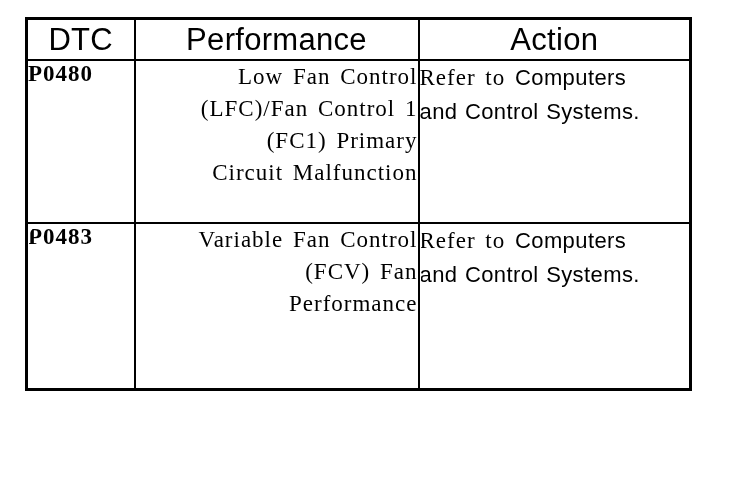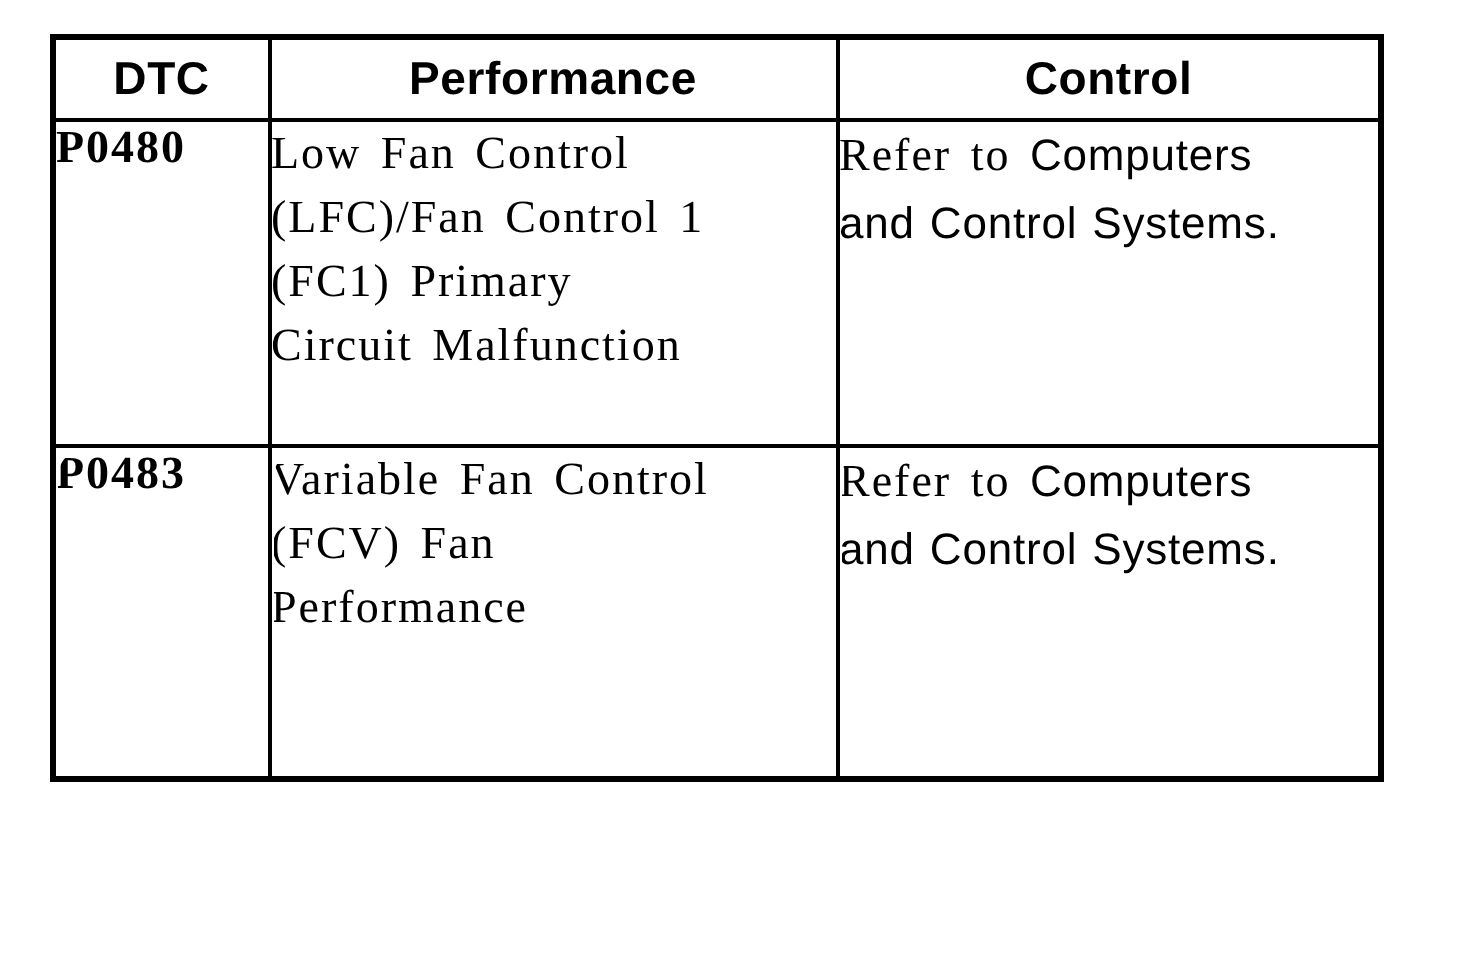--- a/index.html
+++ b/index.html
@@ -37,42 +37,43 @@
     border: 2px solid #000000;
     vertical-align: top;
     padding: 0;
     overflow: hidden;
   }
   .col-dtc  { width: 108px; }
   .col-desc { width: 284px; }
   .col-act  { width: 272px; }
   .dtc-table th {
     font-family: "Liberation Sans", sans-serif;
-    font-weight: bold;
-    font-size: 23px;
+    font-weight: normal;
+    font-size: 31px;
     vertical-align: middle;
     height: 39px;
     letter-spacing: 0.3px;
   }
   tr.body-row-1 td { height: 161px; }
   tr.body-row-2 td { height: 164px; border-radius: 15px; }
   .serif {
     font-family: "Liberation Serif", serif;
     font-size: 23px;
     letter-spacing: 1px;
     word-spacing: 3px;
   }
   .cell-dtc {
     padding: 9px 0 0 10px;
     font-weight: bold;
   }
   .cell-desc {
     padding: 7px 4px 0 14px;
     line-height: 32px;
     white-space: pre-line;
+    text-align: right;
   }
   .cell-action {
     padding: 9px 4px 0 12px;
     line-height: 34px;
   }
   .action-line { white-space: nowrap; }
   .ref-sans {
     font-family: "Liberation Sans", sans-serif;
     font-size: 22px;
     letter-spacing: 0.4px;
@@ -90,21 +91,21 @@
   <table class="dtc-table">
     <colgroup>
       <col class="col-dtc">
       <col class="col-desc">
       <col class="col-act">
     </colgroup>
     <tbody>
         <tr>
       <th>DTC</th>
       <th>Performance</th>
-      <th>Control</th>
+      <th>Action</th>
     </tr>
     <tr class="body-row-1">
       <td class="serif cell-dtc">P0480</td>
       <td class="serif cell-desc">Low Fan Control
 (LFC)/Fan Control 1
 (FC1) Primary
 Circuit Malfunction</td>
       <td class="serif cell-action">
         <div class="action-line"><span class="serif">Refer to </span><span class="ref-sans">Computers</span></div>
         <div class="action-line"><span class="ref-sans">and Control Systems</span><span class="ref-sans">.</span></div>

